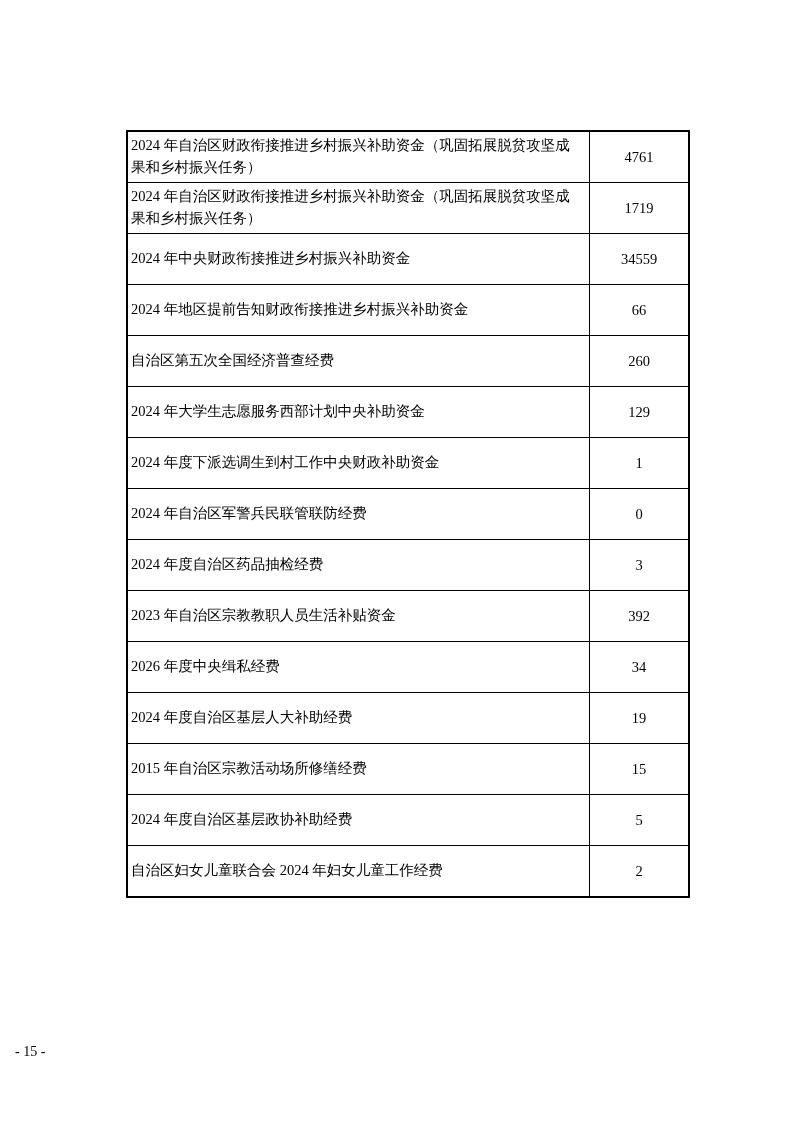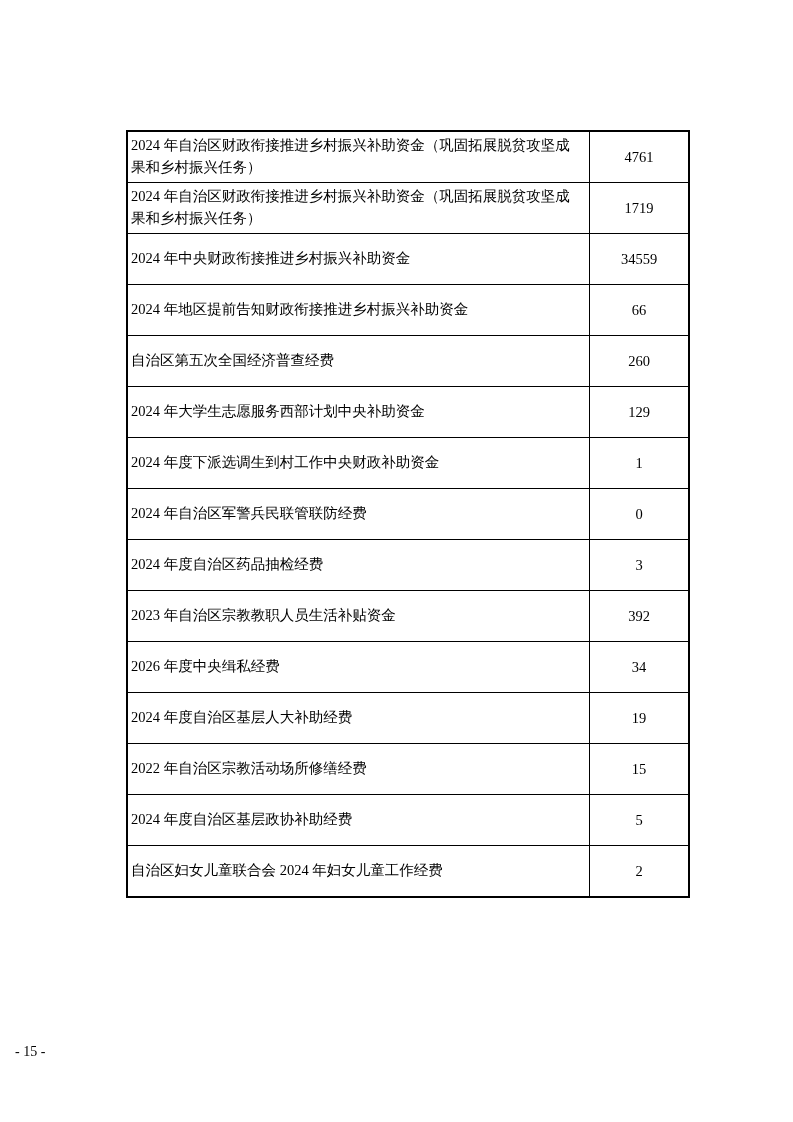--- a/index.html
+++ b/index.html
@@ -112,21 +112,21 @@
         </tr>
         <tr>
           <td class="cell-label">2026 年度中央缉私经费</td>
           <td class="cell-value">34</td>
         </tr>
         <tr>
           <td class="cell-label">2024 年度自治区基层人大补助经费</td>
           <td class="cell-value">19</td>
         </tr>
         <tr>
-          <td class="cell-label">2022 年自治区宗教活动场所修缮经费</td>
+          <td class="cell-label">2015 年自治区宗教活动场所修缮经费</td>
           <td class="cell-value">15</td>
         </tr>
         <tr>
           <td class="cell-label">2024 年度自治区基层政协补助经费</td>
           <td class="cell-value">5</td>
         </tr>
         <tr>
           <td class="cell-label">自治区妇女儿童联合会 2024 年妇女儿童工作经费</td>
           <td class="cell-value">2</td>
         </tr>

